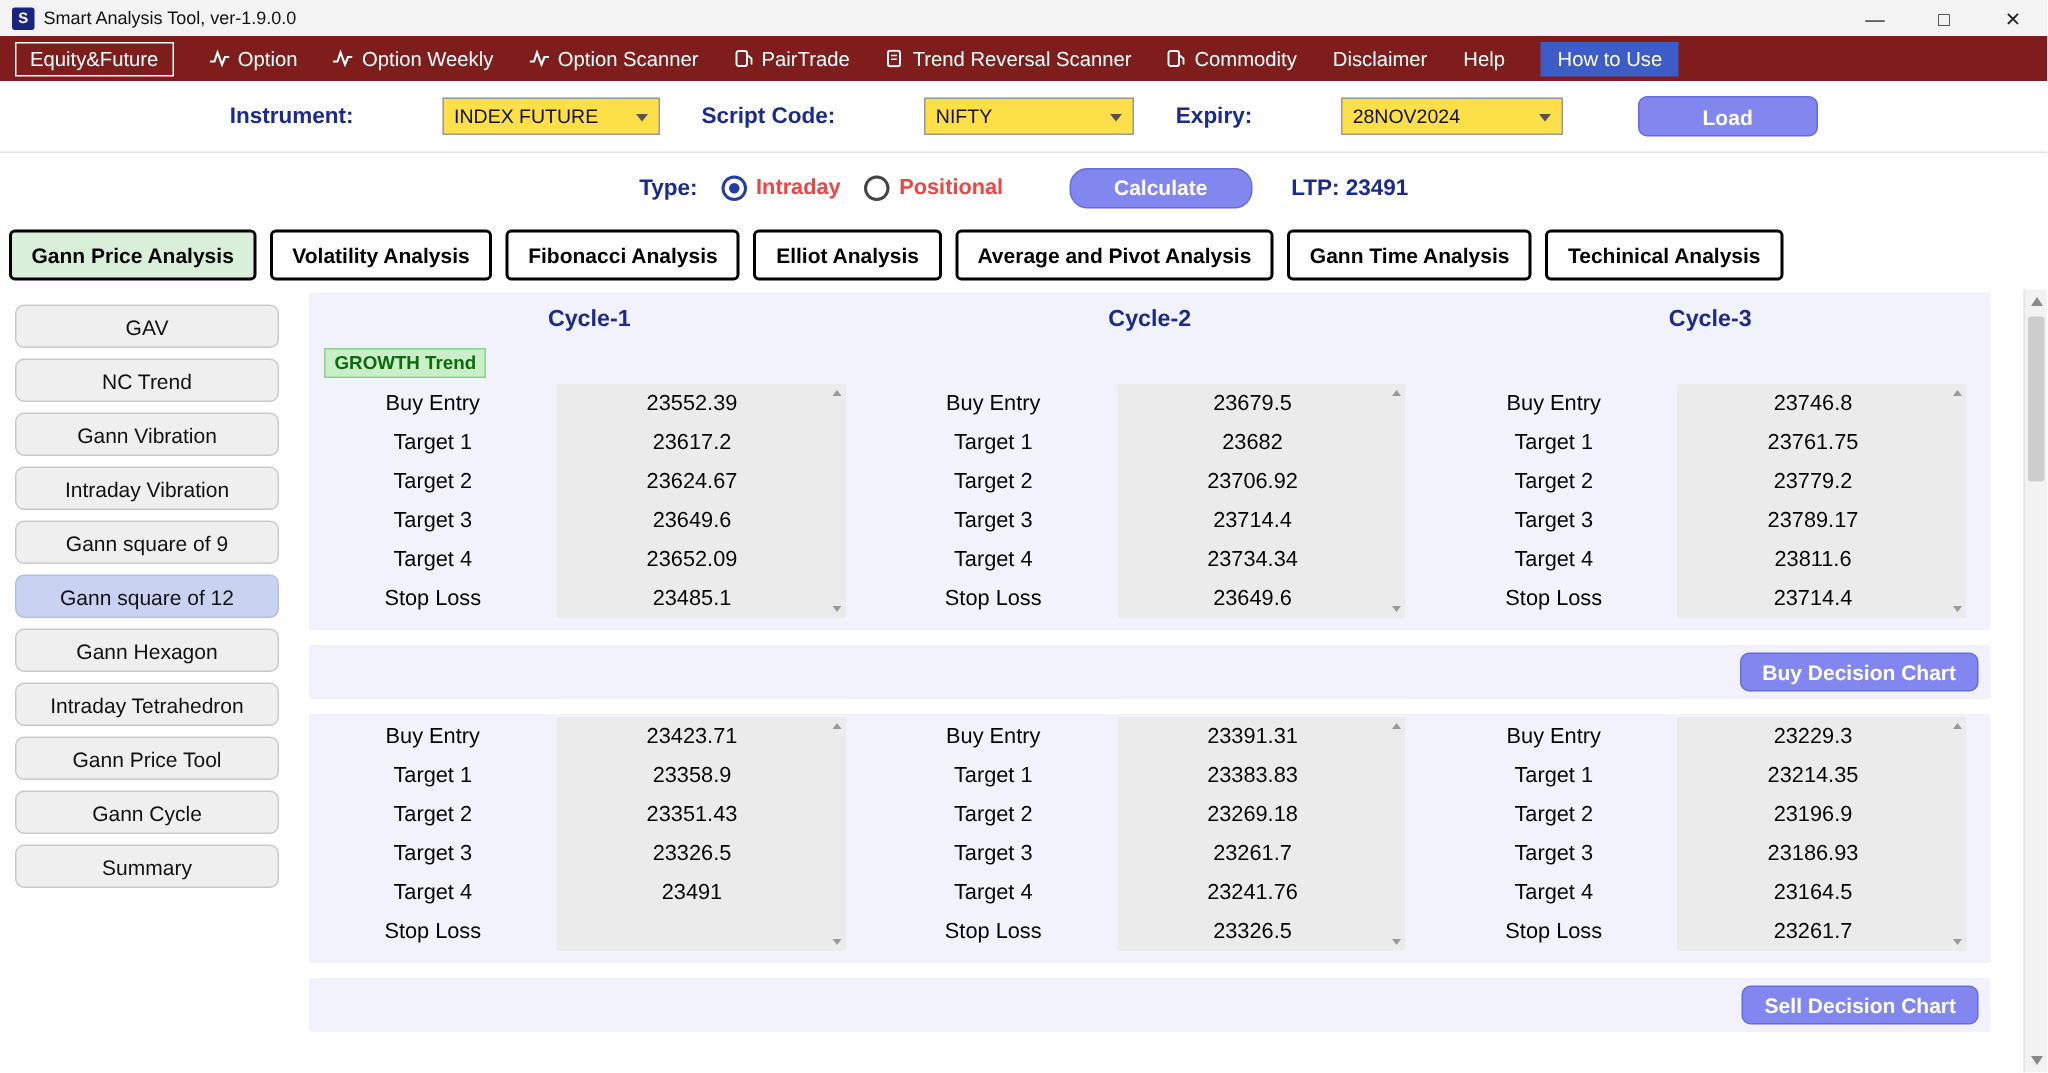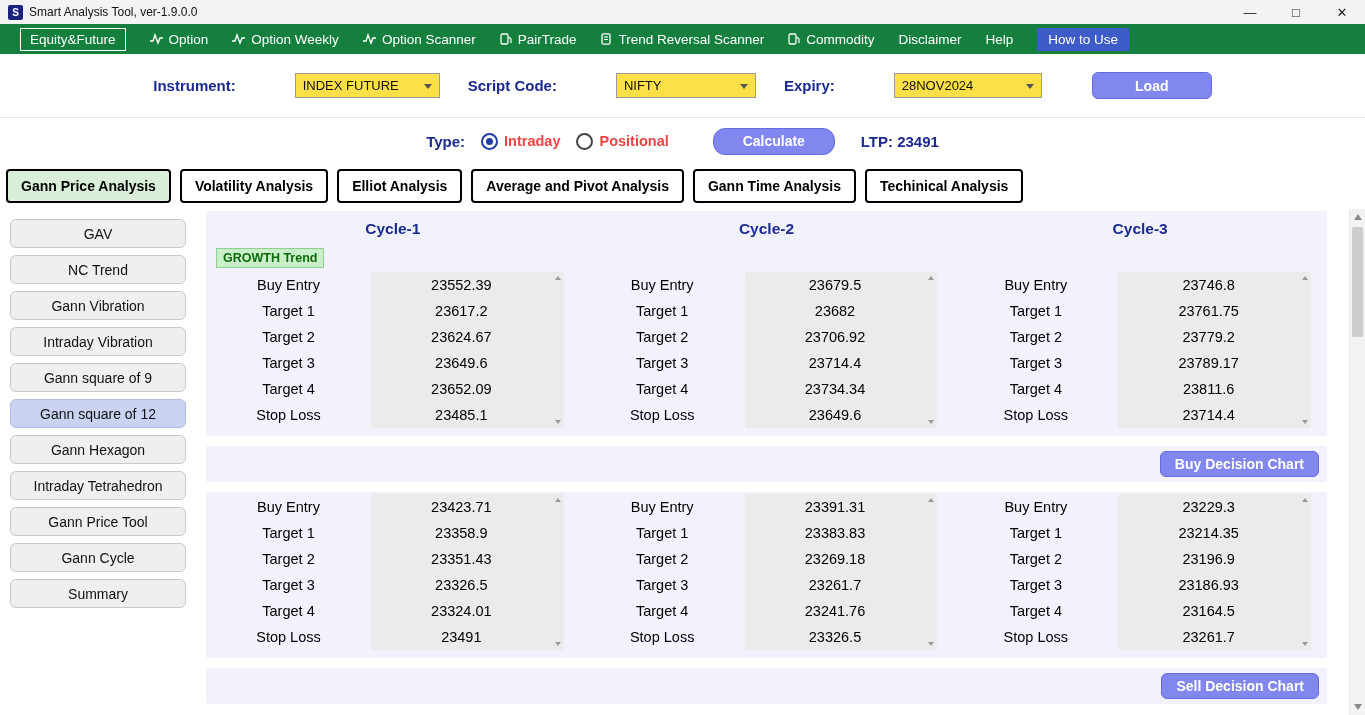--- a/index.html
+++ b/index.html
@@ -8,28 +8,28 @@
 
   
   .titlebar { height:24px; background:#f3f3f3; display:flex; align-items:center; justify-content:space-between; padding-left:8px; flex:0 0 auto; }
   .title-left { display:flex; align-items:center; gap:6px; }
   .app-icon { width:15px; height:15px; background:#1a237e; color:#fff; font-size:10px; font-weight:bold; display:flex; align-items:center; justify-content:center; border-radius:2px; }
   .title-text { font-size:12px; color:#111; }
   .win-controls { display:flex; height:100%; }
   .win-btn { width:46px; height:100%; display:flex; align-items:center; justify-content:center; font-size:13px; color:#222; cursor:default; }
 
   
-  .menubar { height:30px; background:#15803d; display:flex; align-items:center; gap:24px; padding:0 20px; flex:0 0 auto; }
+  .menubar { height:30px; background:#7f1d1d; display:flex; align-items:center; gap:24px; padding:0 10px; flex:0 0 auto; }
   .menu-item { color:#fff; font-size:13.5px; display:flex; align-items:center; gap:6px; white-space:nowrap; cursor:default; }
   .menu-item.boxed { border:1px solid #fff; padding:3px 9px; }
   .menu-item.highlight { background:#3d5cc8; padding:4px 11px; }
   .menu-icon { display:inline-flex; align-items:center; }
 
   
-  .toolbar { height:64px; background:#fff; border-bottom:1px solid #e2e2e2; display:flex; align-items:center; justify-content:center; gap:14px; flex:0 0 auto; }
+  .toolbar { height:48px; background:#fff; border-bottom:1px solid #e2e2e2; display:flex; align-items:center; justify-content:center; gap:14px; flex:0 0 auto; }
   .field-label { color:#1b2a8f; font-size:15px; font-weight:bold; }
   .combo { position:relative; height:25px; background:#fde047; border:1px solid #9a9a9a; display:flex; align-items:center; padding:0 22px 0 7px; font-size:13px; color:#111;margin-left:45px; }
   .combo::after { content:''; position:absolute; right:7px; top:10px; width:0; height:0; border-left:4px solid transparent; border-right:4px solid transparent; border-top:5px solid #555; }
   .combo.w1 { min-width:145px; } .combo.w2 { min-width:140px; } .combo.w3 { min-width:148px; }
   .btn-primary { background:#8287ef; border:1px solid #666ce0; color:#fff; font-weight:bold; font-size:14px; border-radius:6px; height:27px; display:flex; align-items:center; justify-content:center; cursor:default; }
   .load-btn { width:120px; margin-left:36px; }
 
   
   .typerow { height:46px; background:#fff; display:flex; align-items:center; justify-content:center; gap:16px; flex:0 0 auto; }
   .radio-opt { display:flex; align-items:center; gap:6px; font-size:14.5px; color:#ef4444; font-weight:bold; }
@@ -181,20 +181,21 @@
       <span class="radio"></span>
       <span>Positional</span>
     </span>
     <span class="btn-primary calc-btn">Calculate</span>
     <span class="ltp">LTP:  23491</span>
   </div>
 
   <div class="tabs">
     <span class="tab active">Gann Price Analysis</span>
     <span class="tab">Volatility Analysis</span>
+    <span class="tab">Fibonacci Analysis</span>
     <span class="tab">Elliot Analysis</span>
     <span class="tab">Average and Pivot Analysis</span>
     <span class="tab">Gann Time Analysis</span>
     <span class="tab">Techinical Analysis</span>
   </div>
 
   <div class="content">
 
     <div class="sidebar">
       <div class="side-btn">GAV</div>
@@ -309,21 +310,20 @@
                   <div class="grid-label">Target 2</div>
                   <div class="grid-label">Target 3</div>
                   <div class="grid-label">Target 4</div>
                   <div class="grid-label">Stop Loss</div>
                 </div>
                 <div class="value-box">
                   <div class="grid-value">23423.71</div>
                   <div class="grid-value">23358.9</div>
                   <div class="grid-value">23351.43</div>
                   <div class="grid-value">23326.5</div>
-                  <div class="grid-value">23324.01</div>
                   <div class="grid-value">23491</div>
                   <div class="mini-scroll">
                     <span class="up"></span>
                     <span class="dn"></span>
                   </div>
                 </div>
               </div>
               <div class="cycle-col">
                 <div class="label-col">
                   <div class="grid-label">Buy Entry</div>

